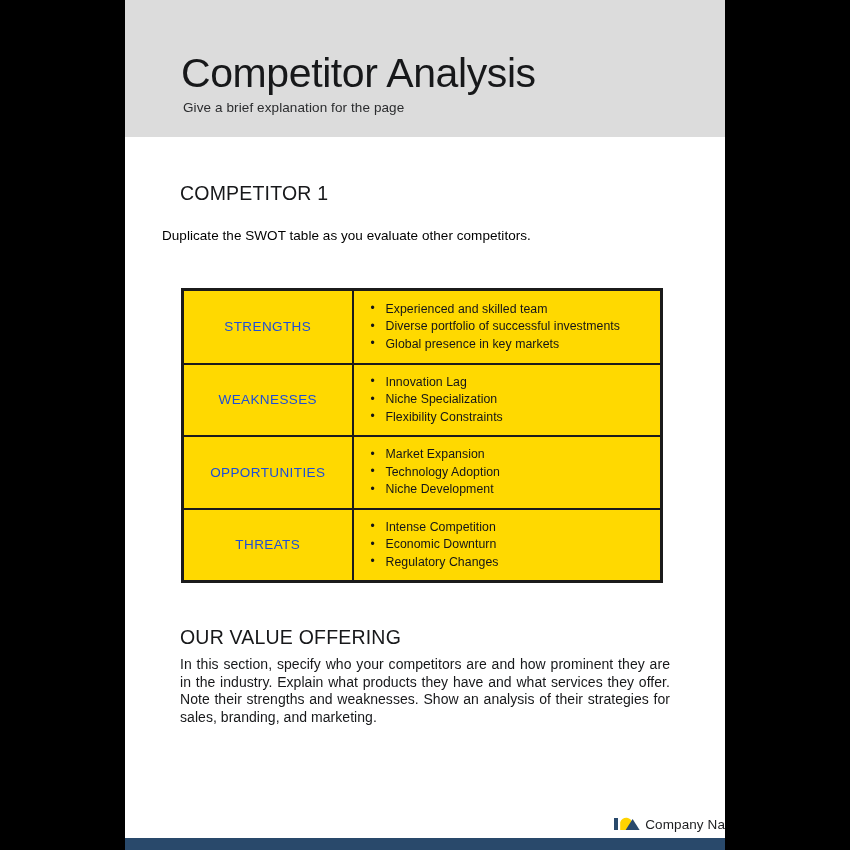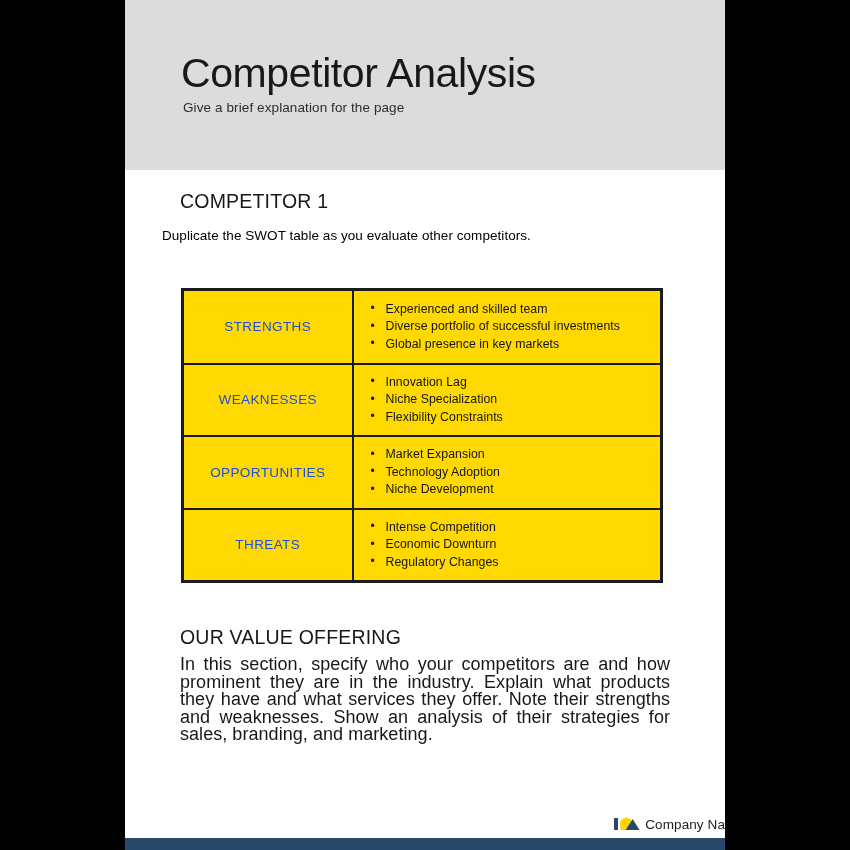--- a/index.html
+++ b/index.html
@@ -29,21 +29,21 @@
     background: #ffffff;
     overflow: hidden;
   }
 
   
   .header-band {
     position: absolute;
     left: 0;
     top: 0;
     width: 600px;
-    height: 170px;
+    height: 137px;
     background: #dcdcdc;
   }
 
   .page-title {
     position: absolute;
     left: 56px;
     top: 52px;
     font-size: 41px;
     font-weight: 400;
     letter-spacing: -0.4px;
@@ -76,21 +76,21 @@
   .section-heading {
     position: absolute;
     left: 55px;
     font-size: 19.5px;
     font-weight: 400;
     letter-spacing: 0.2px;
     color: #17181a;
     white-space: nowrap;
   }
 
-  .heading-competitor { top: 20px; }
+  .heading-competitor { top: 12px; }
 
   .section-sub {
     position: absolute;
     left: 37px;
     top: 58px;
     font-size: 13.5px;
     color: #000000;
     letter-spacing: 0.05px;
     white-space: nowrap;
   }
@@ -155,21 +155,21 @@
   .row-h-4 { height: 71px; }
 
   
   .heading-value { top: 456px; }
 
   .value-paragraph {
     position: absolute;
     left: 55px;
     top: 486px;
     width: 490px;
-    font-size: 18px;
+    font-size: 14px;
     line-height: 17.6px;
     color: #17181a;
     text-align: justify;
     letter-spacing: 0.05px;
   }
 
   
   .footer {
     position: absolute;
     left: 0;

